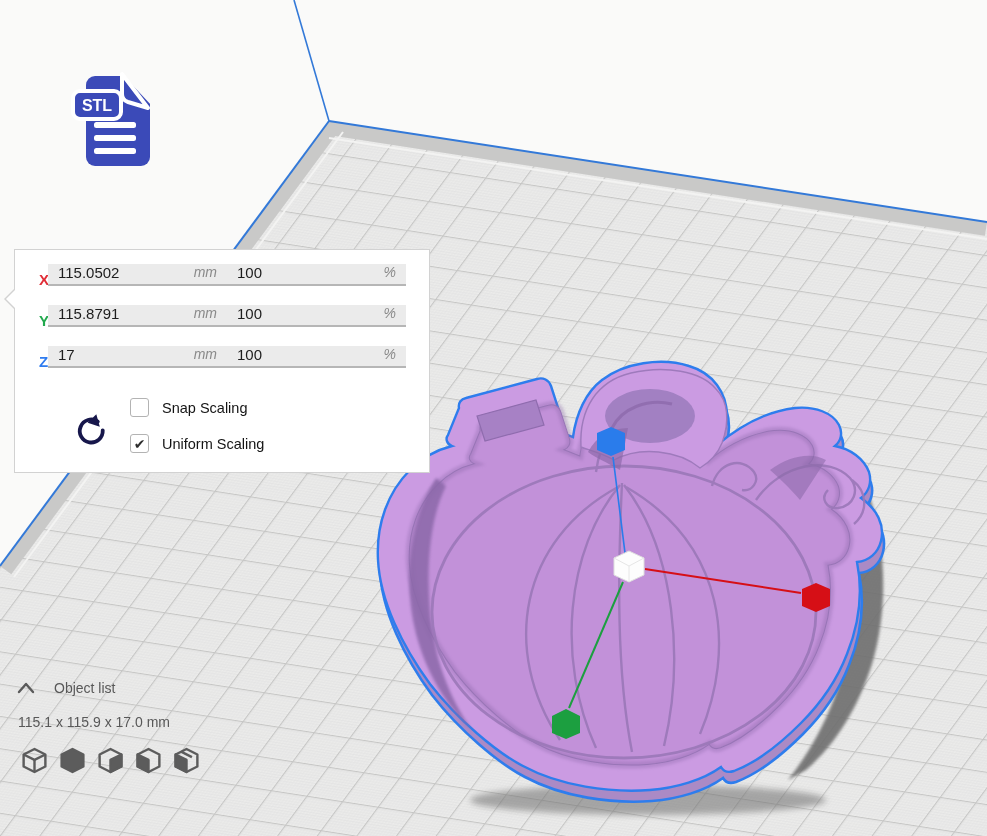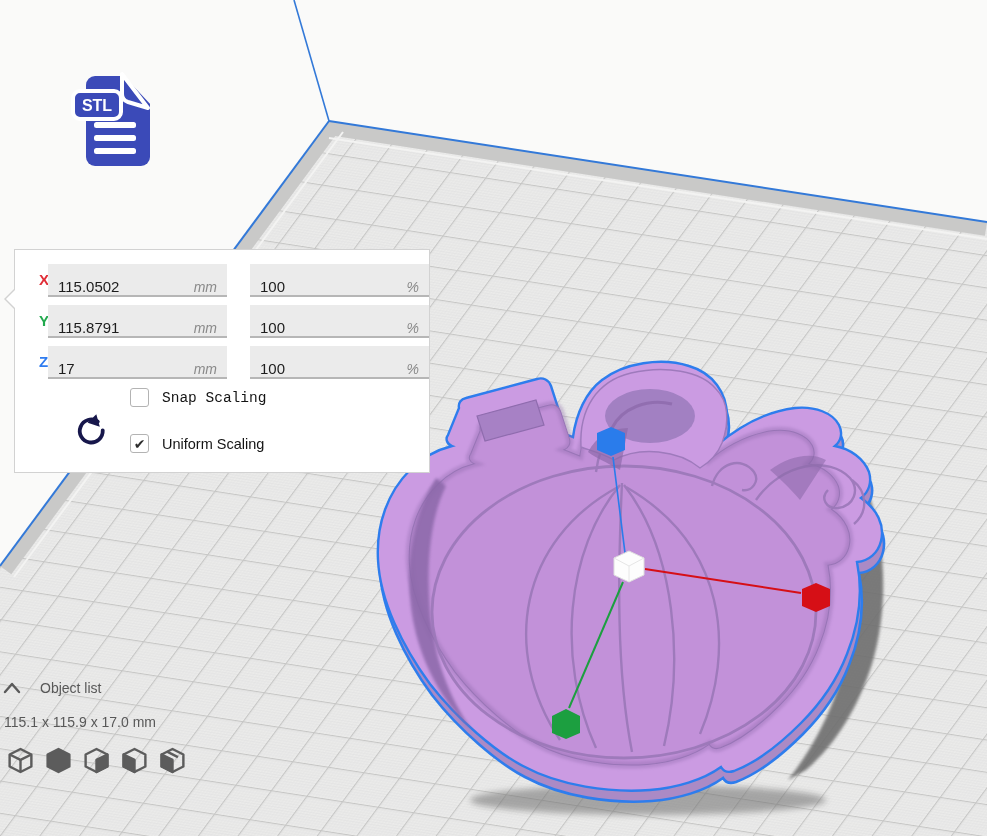--- a/index.html
+++ b/index.html
@@ -19,40 +19,40 @@
     position:absolute;left:14px;top:249px;width:416px;height:224px;
     background:#ffffff;border:1px solid #d2d2d2;box-sizing:border-box;
   }
   .panel-notch{position:absolute;left:-11px;top:38px;width:0;height:0;
     border-top:11px solid transparent;border-bottom:11px solid transparent;border-right:11px solid #d2d2d2;}
   .panel-notch::after{content:"";position:absolute;left:1.5px;top:-10px;width:0;height:0;
     border-top:10px solid transparent;border-bottom:10px solid transparent;border-right:10px solid #ffffff;}
   .axis-row{position:absolute;left:0;height:30px;width:100%;}
   .axis-row .axis{position:absolute;left:24px;top:7px;font-size:15px;font-weight:bold;}
   .field{
-    position:absolute;top:0;height:33px;background:#ebebeb;border-bottom:2px solid #b6b6b6;
-    box-sizing:border-box;display:flex;align-items:flex-end;padding:0 10px;
+    position:absolute;top:0;height:22px;background:#ebebeb;border-bottom:2px solid #b6b6b6;
+    box-sizing:border-box;display:flex;align-items:flex-start;padding:0 10px;
   }
   .field.mm{left:33px;width:179px;}
-  .field.pct{left:235px;width:179px;}
+  .field.pct{left:212px;width:179px;}
   .field input{
     flex:1;min-width:0;border:none;background:transparent;outline:none;
     font-family:"Liberation Sans","DejaVu Sans",sans-serif;font-size:15px;color:#1d1d1d;padding:0;
   }
   .field .unit{color:#8a8a8a;font-size:14px;margin-left:6px;font-style:italic;}
   .check-row{position:absolute;left:115px;display:flex;align-items:center;gap:13px;cursor:pointer;}
   .checkbox{
     width:19px;height:19px;background:#ffffff;border:1px solid #b3b3b3;border-radius:3px;
     box-sizing:border-box;display:flex;align-items:center;justify-content:center;
     font-size:14px;color:#2d2d2d;line-height:1;
   }
   .check-row .lbl{font-size:14.5px;color:#141414;}
   .reset-btn{position:absolute;left:56px;top:162px;width:36px;height:38px;cursor:pointer;background:none;border:none;padding:0;}
   
-  .object-list{position:absolute;left:2px;top:680px;color:#575757;}
+  .object-list{position:absolute;left:16px;top:680px;color:#575757;}
   .ol-row{display:flex;align-items:center;}
   .ol-title-row{gap:18px;}
   .ol-item-row{gap:19px;margin-top:22px;margin-left:2px;cursor:pointer;}
   .ol-title{font-size:14px;color:#585858;}
   .ol-item{font-size:14px;color:#585858;}
   .ol-dims{margin-top:18px;font-size:14px;color:#585858;margin-left:2px;}
   .view-row{display:flex;gap:9px;margin-top:16px;margin-left:4px;}
   .view-btn{width:29px;height:29px;padding:0;border:none;background:none;cursor:pointer;}
 </style>
 </head>
@@ -211,21 +211,21 @@
       </div>
     </div>
 
     <button class="reset-btn" title="">
       <svg viewBox="0 0 32 32" width="36" height="38">
         <path d="M 23.8,7.6 A 10.2,10.2 0 1 0 28.2,15.5" fill="none" stroke="#17174b" stroke-width="3.4" stroke-linecap="round"></path>
         <polygon points="22.5,1.2 25.6,12.2 14.8,8.6" fill="#17174b"></polygon>
       </svg>
     </button>
 
-    <div class="check-row" style="top:138px;font-family:Liberation Mono, monospace;">
+    <div class="check-row" style="top:148px;">
       <span class="checkbox"></span>
       <span class="lbl">Snap Scaling</span>
     </div>
     <div class="check-row" style="top:184px;">
       <span class="checkbox">
           <span>✔</span>
         </span>
       <span class="lbl">Uniform Scaling</span>
     </div>
   </div>

